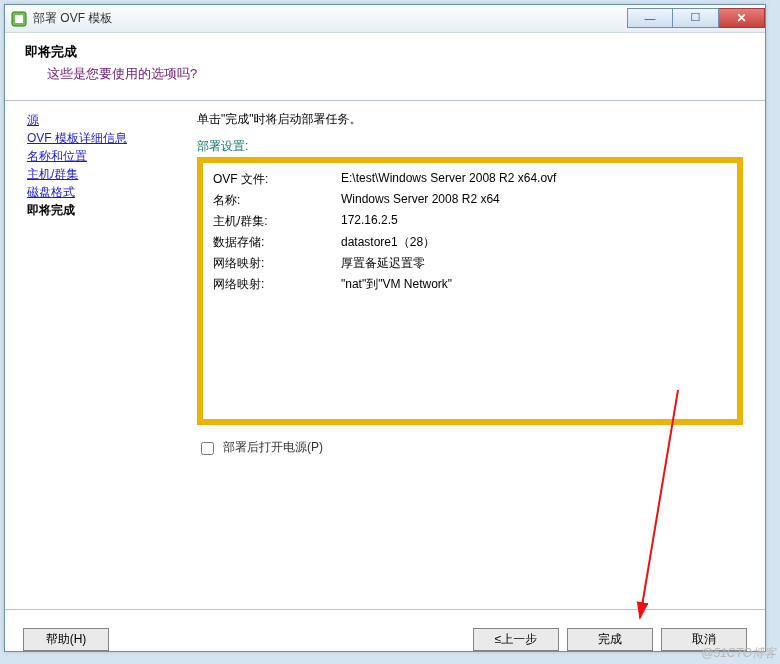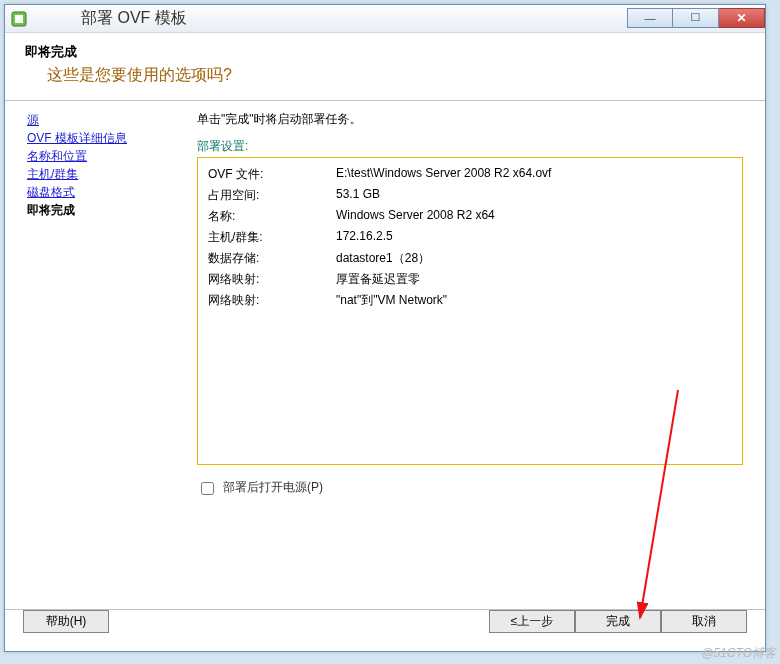--- a/index.html
+++ b/index.html
@@ -27,21 +27,21 @@
     border-bottom: 1px solid #cfd8e2;
     display: flex;
     align-items: center;
     padding: 0 0 0 6px;
   }
   .tb-icon {
     width: 16px; height: 16px; margin-right: 6px;
     display: inline-flex; align-items: center; justify-content: center;
   }
   .tb-icon svg { width: 16px; height: 16px; }
-  .tb-title { flex: 1; color: #333; font-size: 16px; margin-left: 48px; }
+  .tb-title { flex: 1; color: #333; font-size: 12px; }
   .tb-btns { display: flex; }
   .tb-btn {
     width: 46px; height: 20px; margin: 0;
     border: 1px solid #6f8fb0;
     display: flex; align-items: center; justify-content: center;
     background: linear-gradient(#eef4fb, #cfdff0);
     position: relative; top: -1px;
   }
   .tb-btn + .tb-btn { border-left: none; }
   .tb-close {
@@ -51,21 +51,21 @@
   }
   .tb-btn span { font-size: 11px; color: #2a4a6a; }
   .tb-close span { color: #fff; font-weight: bold; font-size: 12px; }
   .header-area {
     height: 68px;
     border-bottom: 1px solid #b8c4d1;
     padding: 10px 20px 0 20px;
     background: #fff;
   }
   .header-title { font-weight: bold; font-size: 13px; color: #000; margin-bottom: 4px; }
-  .header-sub { font-size: 16px; color: #a16207; padding-left: 22px; }
+  .header-sub { font-size: 13px; color: #701a75; padding-left: 22px; }
   .body-area {
     display: flex;
     height: 508px;
   }
   .sidebar {
     width: 176px;
     padding: 10px 6px 0 22px;
     border-right: 1px solid #fff;
   }
   .sidebar a {
@@ -84,47 +84,48 @@
   }
   .main {
     flex: 1;
     padding: 10px 22px 0 16px;
     display: flex;
     flex-direction: column;
   }
   .main-desc { font-size: 12px; color: #000; margin-bottom: 10px; }
   .settings-label { font-size: 12px; color: #0f766e; margin-bottom: 2px; }
   .settings-box {
-    border: 1px solid #eab308;
-    background: #fff;
-    height: 308px;
+    border: 6px solid #eab308;
+    background: #fff;
+    height: 268px;
     padding: 6px 10px;
     overflow: hidden;
   }
   .settings-box table { border-collapse: collapse; font-size: 12px; color: #000; }
   .settings-box td { padding: 2px 0; vertical-align: top; }
   .settings-box td.k { width: 128px; }
   .poweron-row { margin-top: 14px; display: flex; align-items: flex-start; gap: 6px; }
   .poweron-row label { font-size: 12px; color: #333; }
   .footer {
     border-top: 1px solid #b8c4d1;
     height: 42px;
     display: flex;
-    align-items: flex-start;
+    align-items: flex-end;
     padding: 0 18px;
     background: #f2f2f2;
     background: #fff;
   }
   .footer .spacer { flex: 1; }
   .btn {
     min-width: 86px; height: 23px;
     border: 1px solid #838383;
     background: #eaeaea;
     font-size: 12px;
     padding: 0 12px;
+    margin-left: 8px;
     display: inline-flex;
     align-items: center;
     justify-content: center;
     cursor: pointer;
   }
   .btn:first-child { margin-left: 0; }
   .arrow-annot {
     position: absolute;
     pointer-events: none;
   }
@@ -181,24 +182,20 @@
       <div class="main-desc">单击"完成"时将启动部署任务。</div>
       <div class="settings-label">部署设置:</div>
       <div class="settings-box">
         <table>
           <tbody>
               <tr>
                 <td class="k">OVF 文件:</td>
                 <td>E:\test\Windows Server 2008 R2 x64.ovf</td>
               </tr>
           <tr>
-                <td class="k">占用空间:</td>
-                <td>53.1 GB</td>
-              </tr>
-          <tr>
                 <td class="k">名称:</td>
                 <td>Windows Server 2008 R2 x64</td>
               </tr>
           <tr>
                 <td class="k">主机/群集:</td>
                 <td>172.16.2.5</td>
               </tr>
           <tr>
                 <td class="k">数据存储:</td>
                 <td>datastore1（28）</td>

